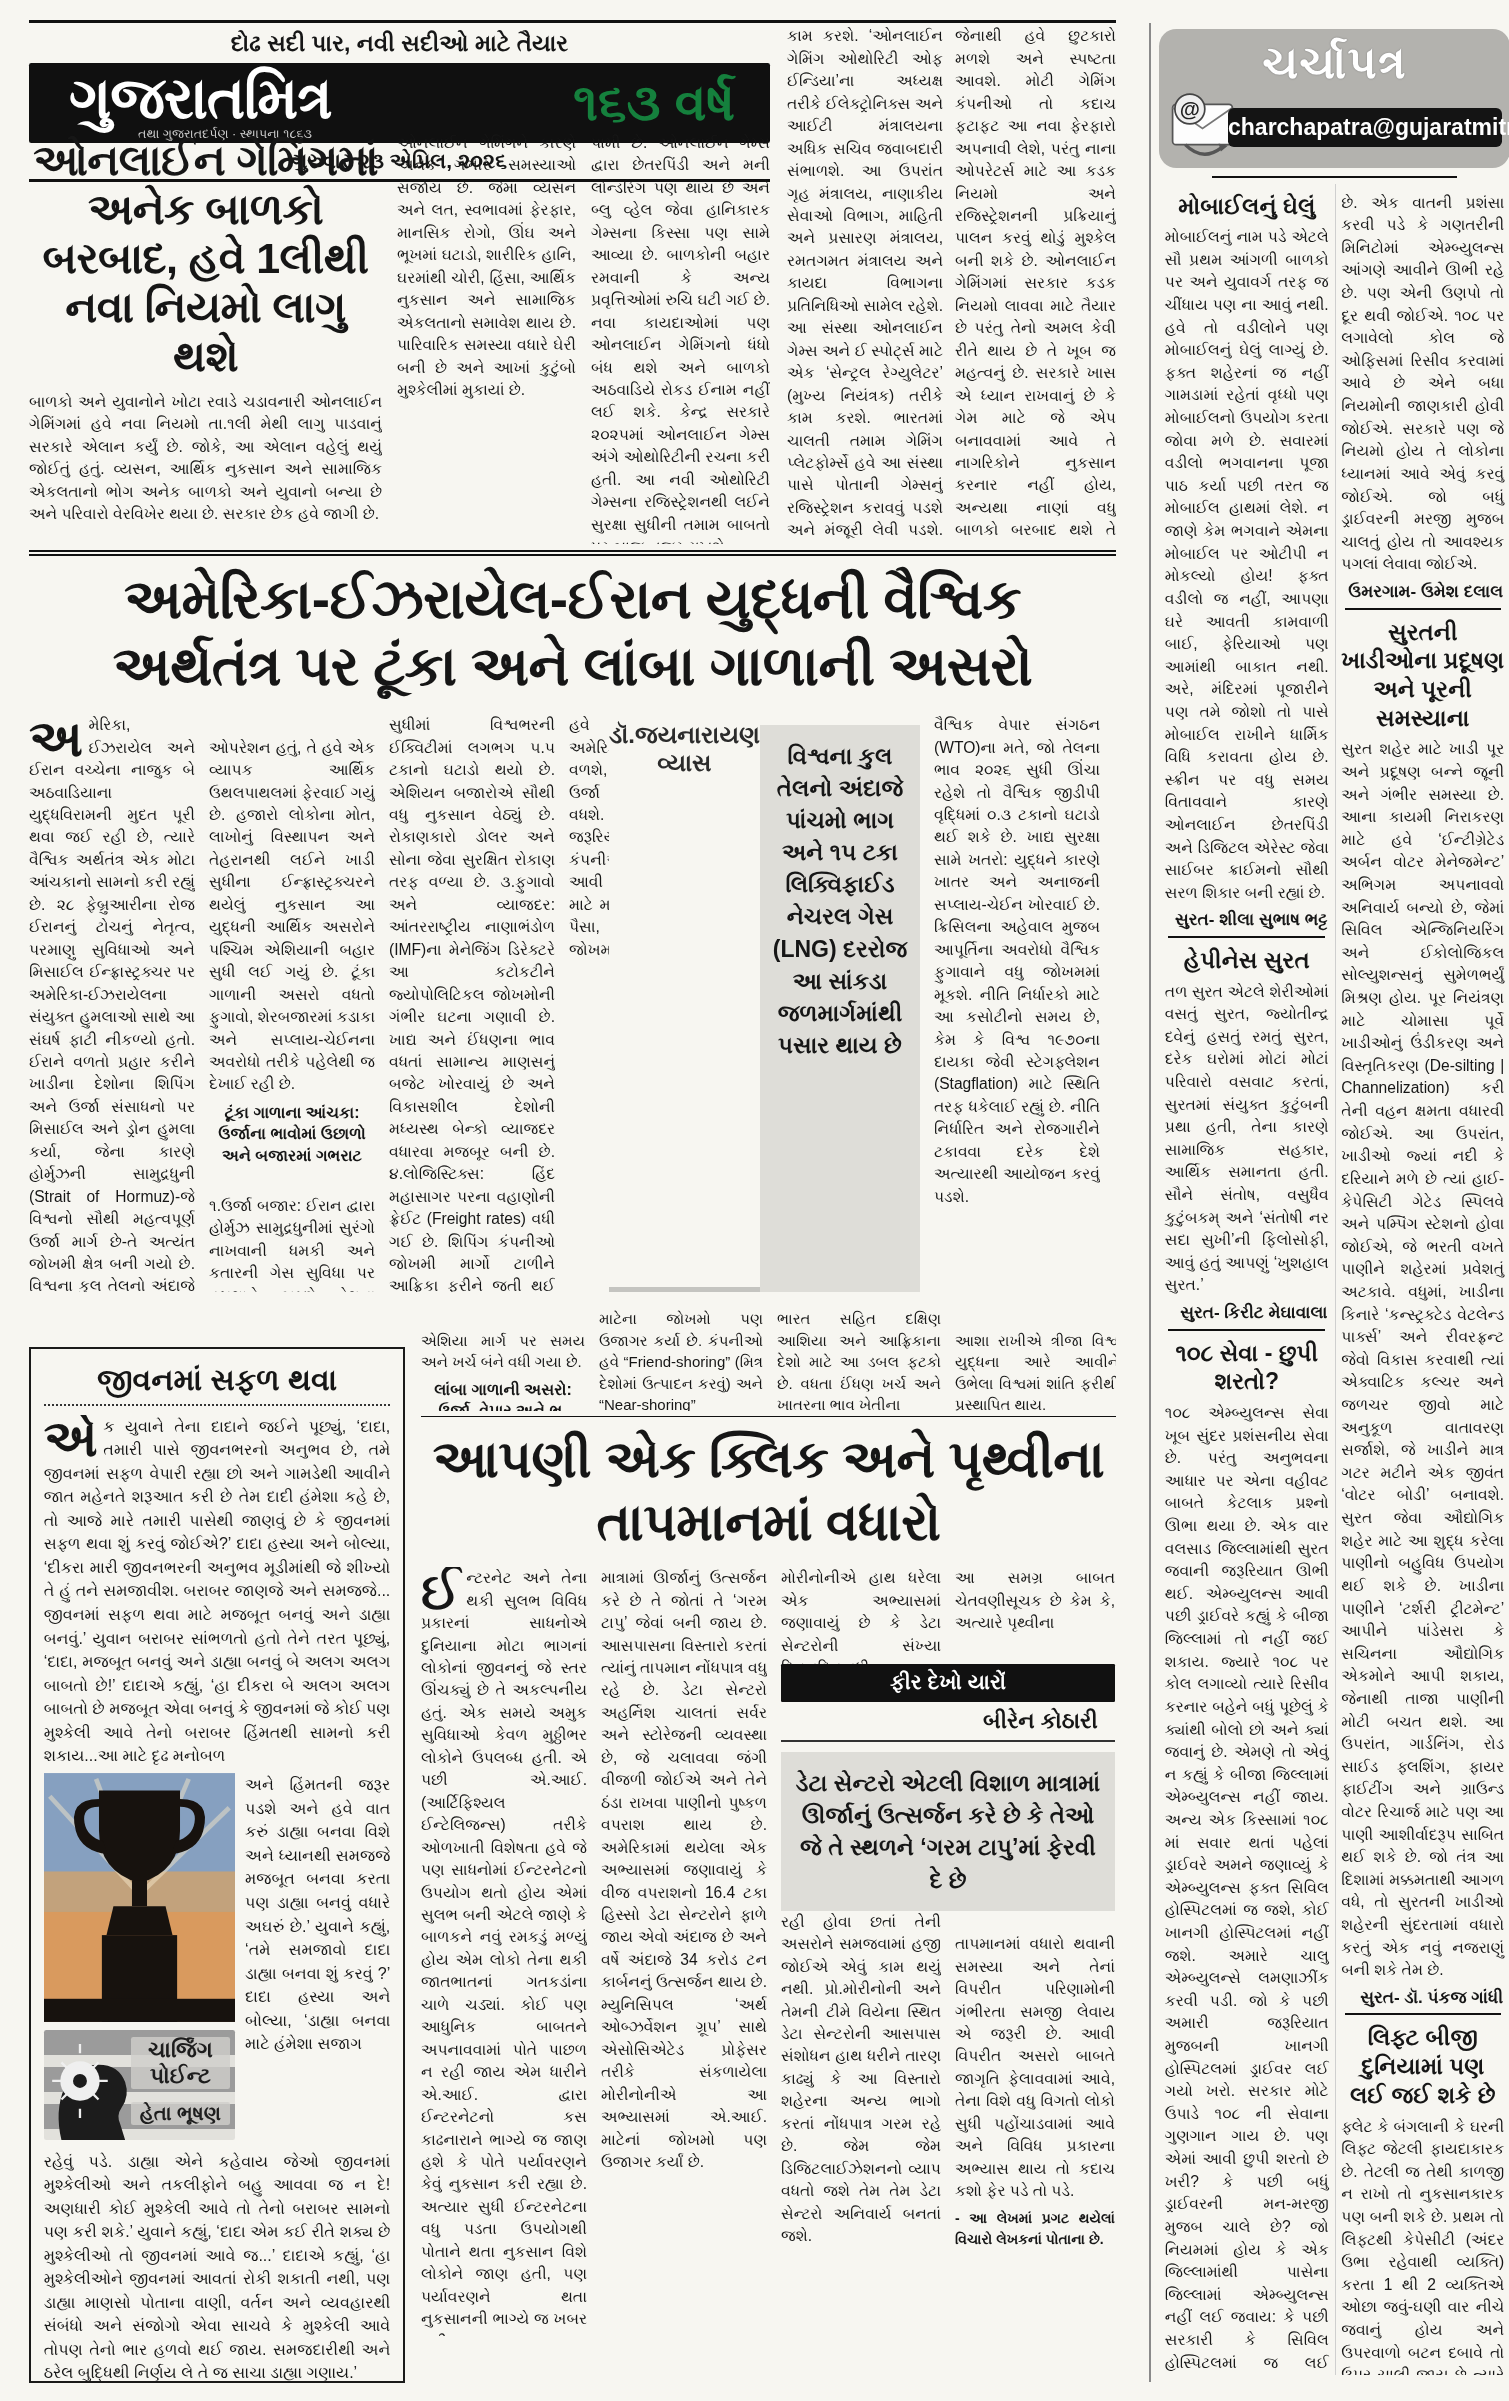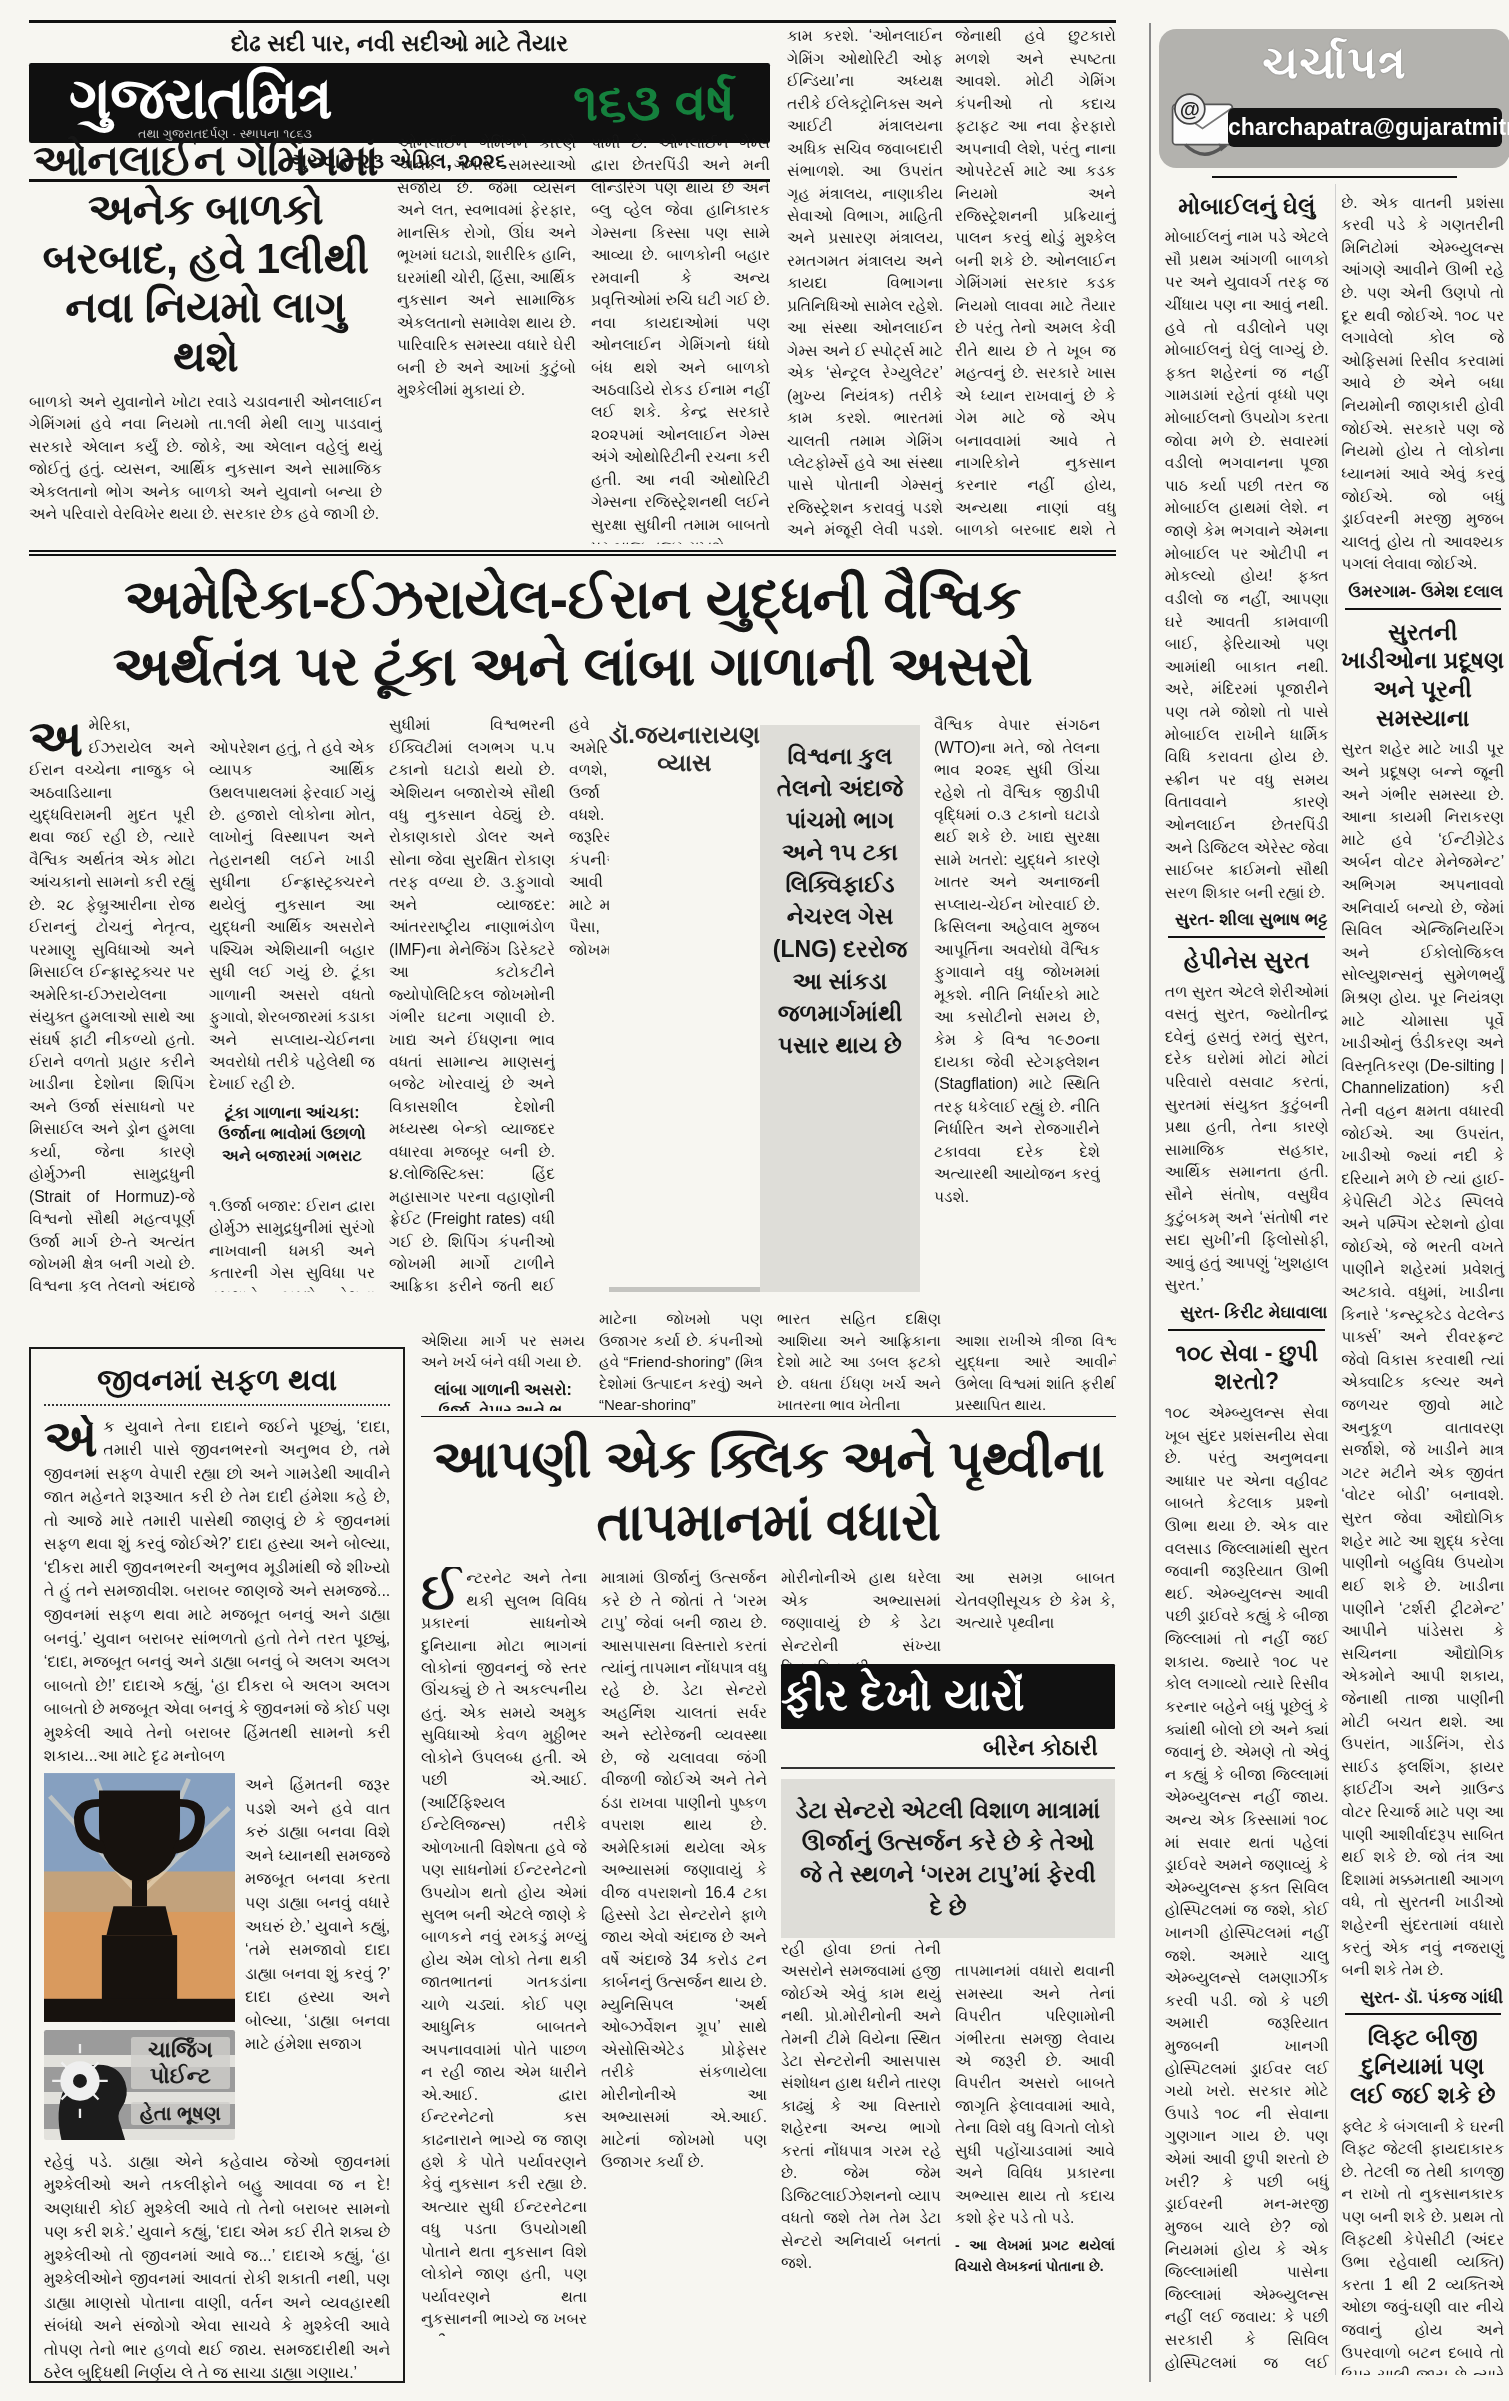--- a/index.html
+++ b/index.html
@@ -67,21 +67,21 @@
   .tails .col { width:164px; flex:none; font-size:15px; }
   .click .hr3 { margin:4.6px 0 1.2px; }
   .click-headline { font-size:52px; line-height:1.22; font-weight:900; text-align:center; letter-spacing:-0.6px; padding:9.2px 0 12.7px; }
   .click-body { display:flex; gap:14px; height:769px; }
   .click-body > .col { width:166px; flex:none; height:100%; }
   .c-dbl { width:334px; flex:none; display:flex; flex-direction:column; }
   .c-row { display:flex; gap:14px; overflow:hidden; }
   .c-row.topr { height:97px; }
   .c-row.botr { flex:1; }
   .c-row .col { width:160px; flex:none; }
-  .feerbar { background:#111; color:#fff; font-size:44px; font-weight:900; padding:5.8px 0 8px; border-radius:1.2px; }
+  .feerbar { background:#111; color:#fff; text-align:center; font-size:21px; font-weight:900; padding:5.8px 0 8px; border-radius:1.2px; }
   .feer-author { text-align:right; font-size:22px; font-weight:900; padding:5.8px 17.3px 5.8px 0; border-bottom:2.9px solid #333; }
   .disclaimer { font-weight:800; font-size:14px; margin-top:5.8px; }
 
   
   .charcha { position:absolute; left:1149px; top:23px; width:369px; height:2359px; border-left:2.3px solid #8a8a8a; border-right:1.7px solid #b9b9b9; padding:5.8px 7px 0 8px; }
   .ch-head { position:relative; background:#b3b2ae; border-radius:17.3px; height:139px; padding-top:8px; }
   .ch-title { text-align:center; font-size:45px; font-weight:900; color:#fff; text-shadow:0 0 1.2px #555; letter-spacing:1.2px; }
   .ch-email { position:absolute; left:69px; right:8px; bottom:21px; background:#141414; color:#fff; font-size:23px; font-weight:800; text-align:center; border-radius:5.8px; padding:5.8px 0; }
   .envelope { position:absolute; left:9.2px; bottom:5.8px; }
   .ch-rule { border-top:2.9px solid #111; width:70%; margin:8px auto 5.8px; }

